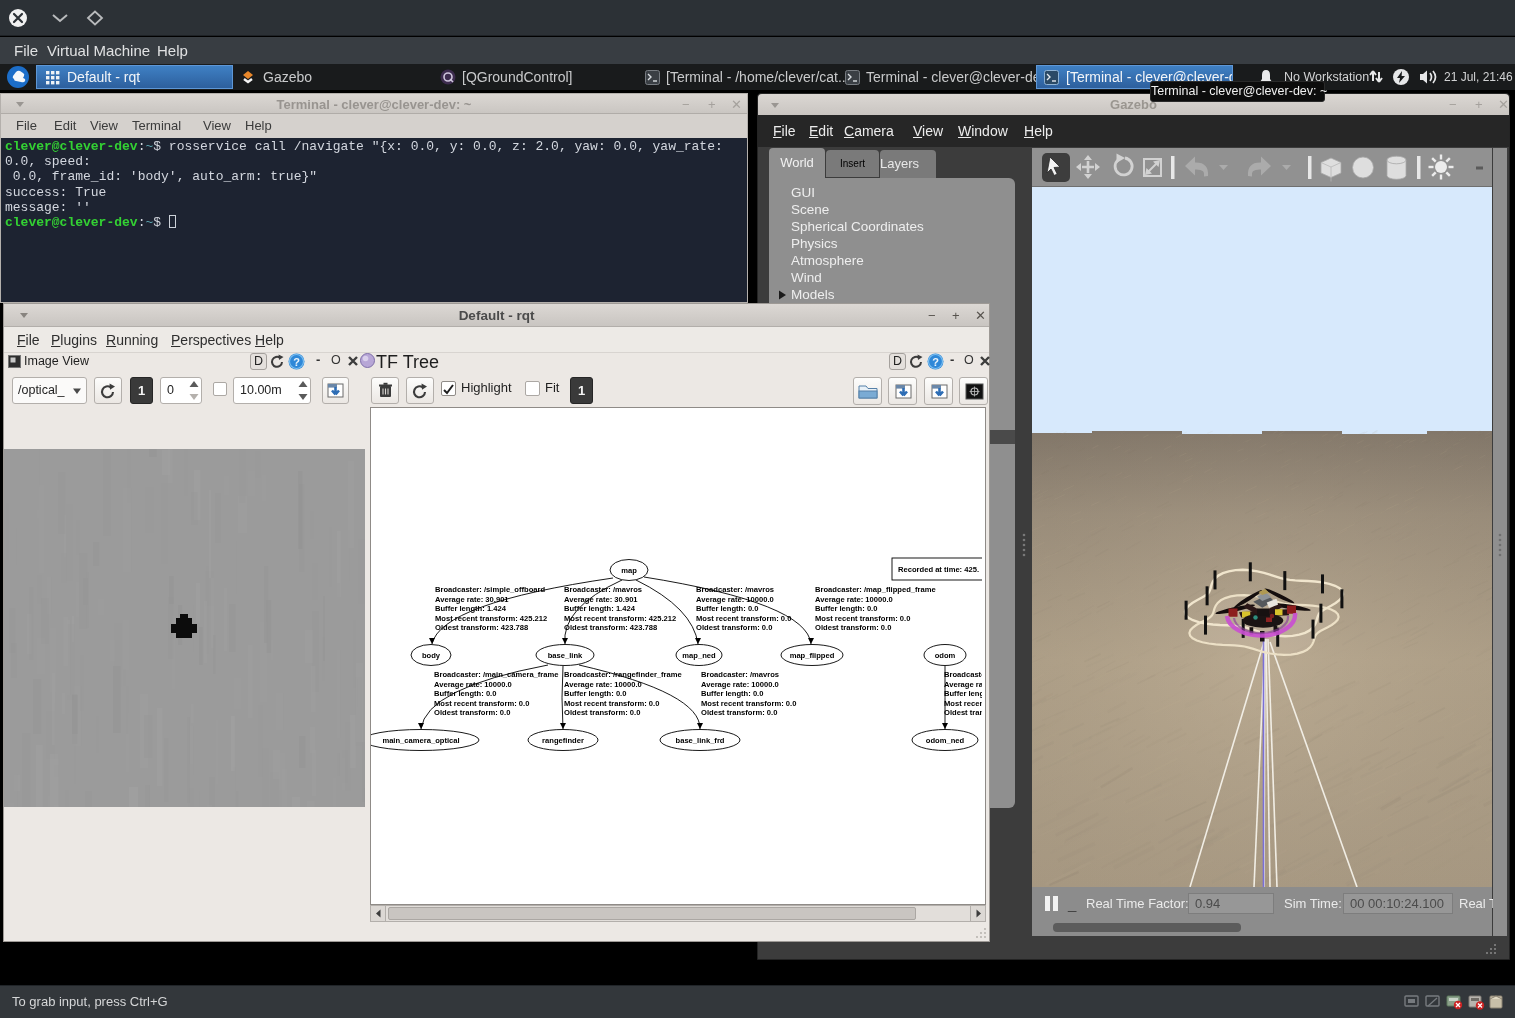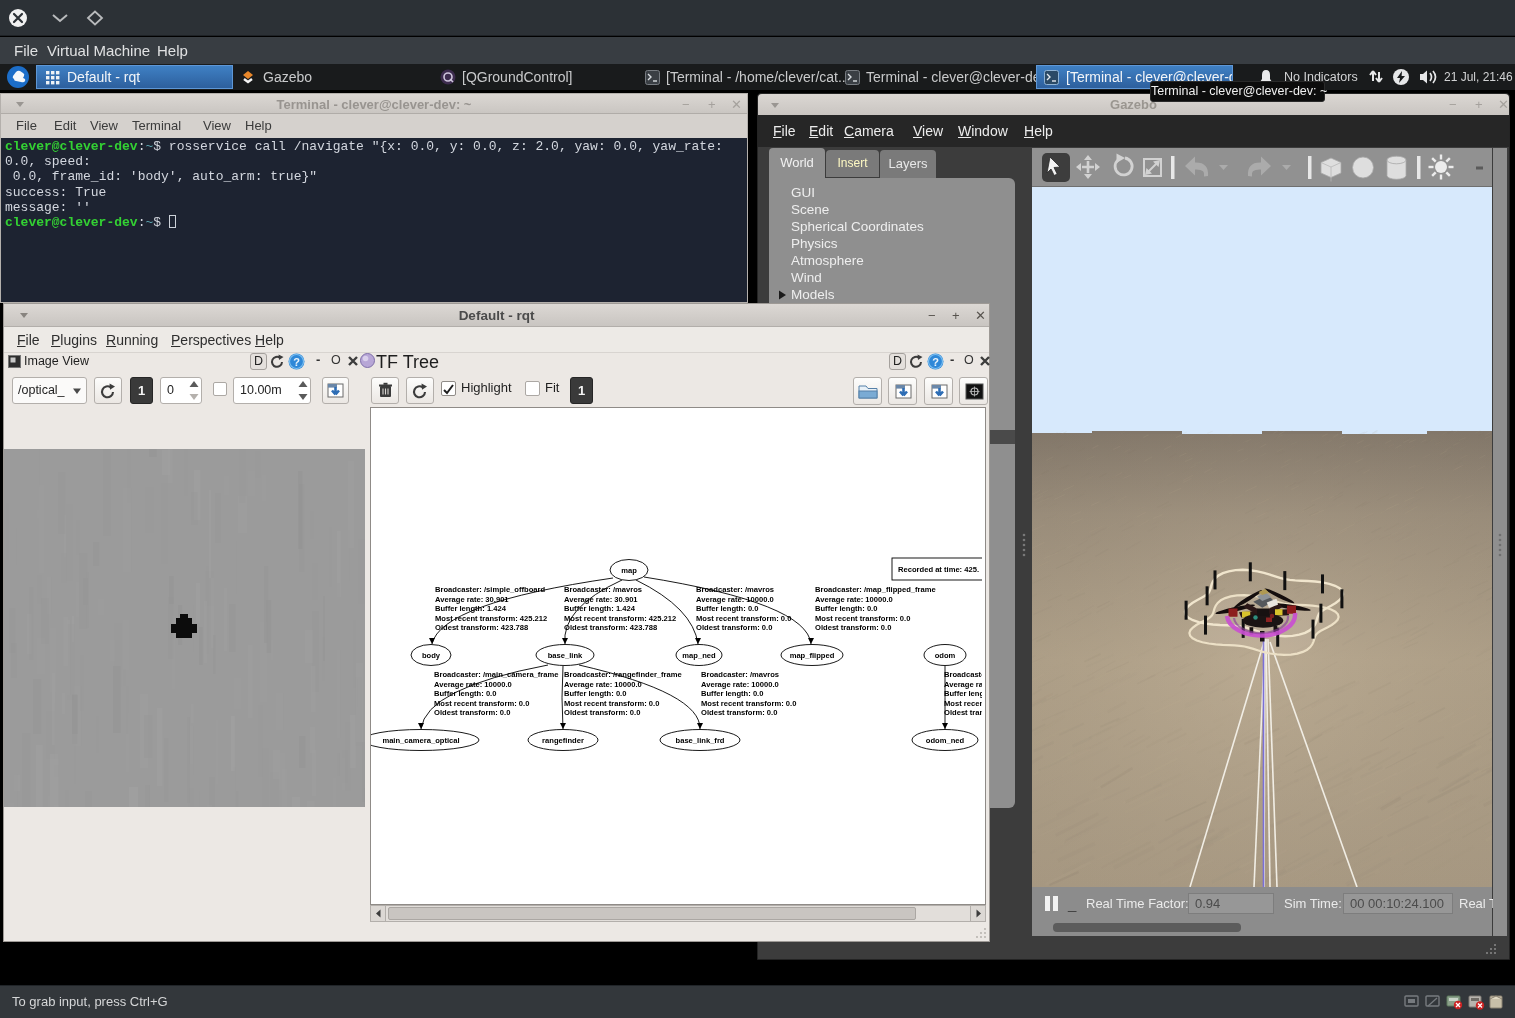--- a/index.html
+++ b/index.html
@@ -75,21 +75,21 @@
     <svg width="15" height="15" style="margin-left:7px;flex:none">
         <rect x="0.5" y="0.5" width="14" height="14" rx="2" fill="#2b4a66" stroke="#8fb3d4"></rect>
         <path d="M3,4 l3,3 -3,3" stroke="#e2e9ef" stroke-width="1.4" fill="none"></path>
         <path d="M8,11 h4" stroke="#e2e9ef" stroke-width="1.4"></path>
       </svg>
     <span style="color:#f2f5f8;font-size:14px;margin-left:7px;white-space:nowrap">[Terminal - clever@clever-de</span>
   </div>
   <svg class="abs" style="left:1258px;top:5px" width="16" height="16">
       <path d="M8,1 q4,0 4,5 l0,4 l2,3 l-12,0 l2,-3 l0,-4 q0,-5 4,-5 z" fill="#e9eaeb"></path>
     </svg>
-  <div class="abs" style="left:1284px;top:6px;color:#d2d3d4;font-size:12.5px">No Indicators</div>
+  <div class="abs" style="left:1284px;top:6px;color:#d2d3d4;font-size:12.5px">No Workstation</div>
   <svg class="abs" style="left:1368px;top:4px" width="130" height="18">
     <path d="M5,13 L5,3 M5,3 L2,7 M5,3 L8,7" stroke="#e6e7e8" stroke-width="2" fill="none"></path>
     <path d="M11,4 L11,14 M11,14 L8,10 M11,14 L14,10" stroke="#e6e7e8" stroke-width="2" fill="none"></path>
     <circle cx="33" cy="9" r="8" fill="#e6e7e8"></circle>
       <path d="M34,3 L29,10 L32,10 L31,15 L37,8 L33.6,8 Z" fill="#191b1c"></path>
     <path d="M52,6 L55,6 L59,2.5 L59,15.5 L55,12 L52,12 Z" fill="#e6e7e8"></path>
     <path d="M62,5 q3,4 0,8 M65,3 q5,6 0,12" stroke="#e6e7e8" stroke-width="1.7" fill="none"></path>
   </svg>
   <div class="abs" style="left:1444px;top:6px;color:#d2d3d4;font-size:12px;white-space:nowrap">21 Jul, 21:46</div>
 </div>
@@ -132,22 +132,22 @@
   <div class="abs" style="left:0;top:21px;width:751px;height:32px;background:#262626;color:#ececec;font-size:14px">
     <span class="abs" style="left:15px;top:8px"><u>F</u>ile</span>
     <span class="abs" style="left:51px;top:8px"><u>E</u>dit</span>
     <span class="abs" style="left:86px;top:8px"><u>C</u>amera</span>
     <span class="abs" style="left:155px;top:8px"><u>V</u>iew</span>
     <span class="abs" style="left:200px;top:8px"><u>W</u>indow</span>
     <span class="abs" style="left:266px;top:8px"><u>H</u>elp</span>
   </div>
 
   <div class="abs" style="left:11px;top:54px;width:56px;height:31px;background:#8f8f8f;border-radius:4px 4px 0 0;color:#f2f2f2;font-size:13px;text-align:center;line-height:30px">World</div>
-  <div class="abs" style="left:68px;top:56px;width:53px;height:27px;background:#7a7a7a;border-radius:4px 4px 0 0;color:#fef9c3;font-size:12px;text-align:center;line-height:27px">Insert</div>
-  <div class="abs" style="left:122px;top:56px;width:56px;height:31px;background:#7a7a7a;border-radius:4px 4px 0 0;color:#e8e8e8;font-size:13px;text-align:center;line-height:27px">Layers</div>
+  <div class="abs" style="left:68px;top:56px;width:53px;height:27px;background:#7a7a7a;border-radius:4px 4px 0 0;color:#000000;font-size:10px;text-align:center;line-height:27px">Insert</div>
+  <div class="abs" style="left:122px;top:56px;width:56px;height:31px;background:#7a7a7a;border-radius:4px 4px 0 0;color:#e8e8e8;font-size:13px;line-height:27px">Layers</div>
 
   <div class="abs" style="left:11px;top:84px;width:246px;height:630px;background:#8f8f8f;border-radius:0 6px 6px 6px;color:#eeeeee;font-size:13.5px">
     <div class="abs" style="left:22px;top:7px">GUI</div>
     <div class="abs" style="left:22px;top:24px">Scene</div>
     <div class="abs" style="left:22px;top:41px">Spherical Coordinates</div>
     <div class="abs" style="left:22px;top:58px">Physics</div>
     <div class="abs" style="left:22px;top:75px">Atmosphere</div>
     <div class="abs" style="left:22px;top:92px">Wind</div>
     <div class="abs" style="left:22px;top:109px">Models</div>
     <svg class="abs" style="left:9px;top:112px" width="9" height="10">

